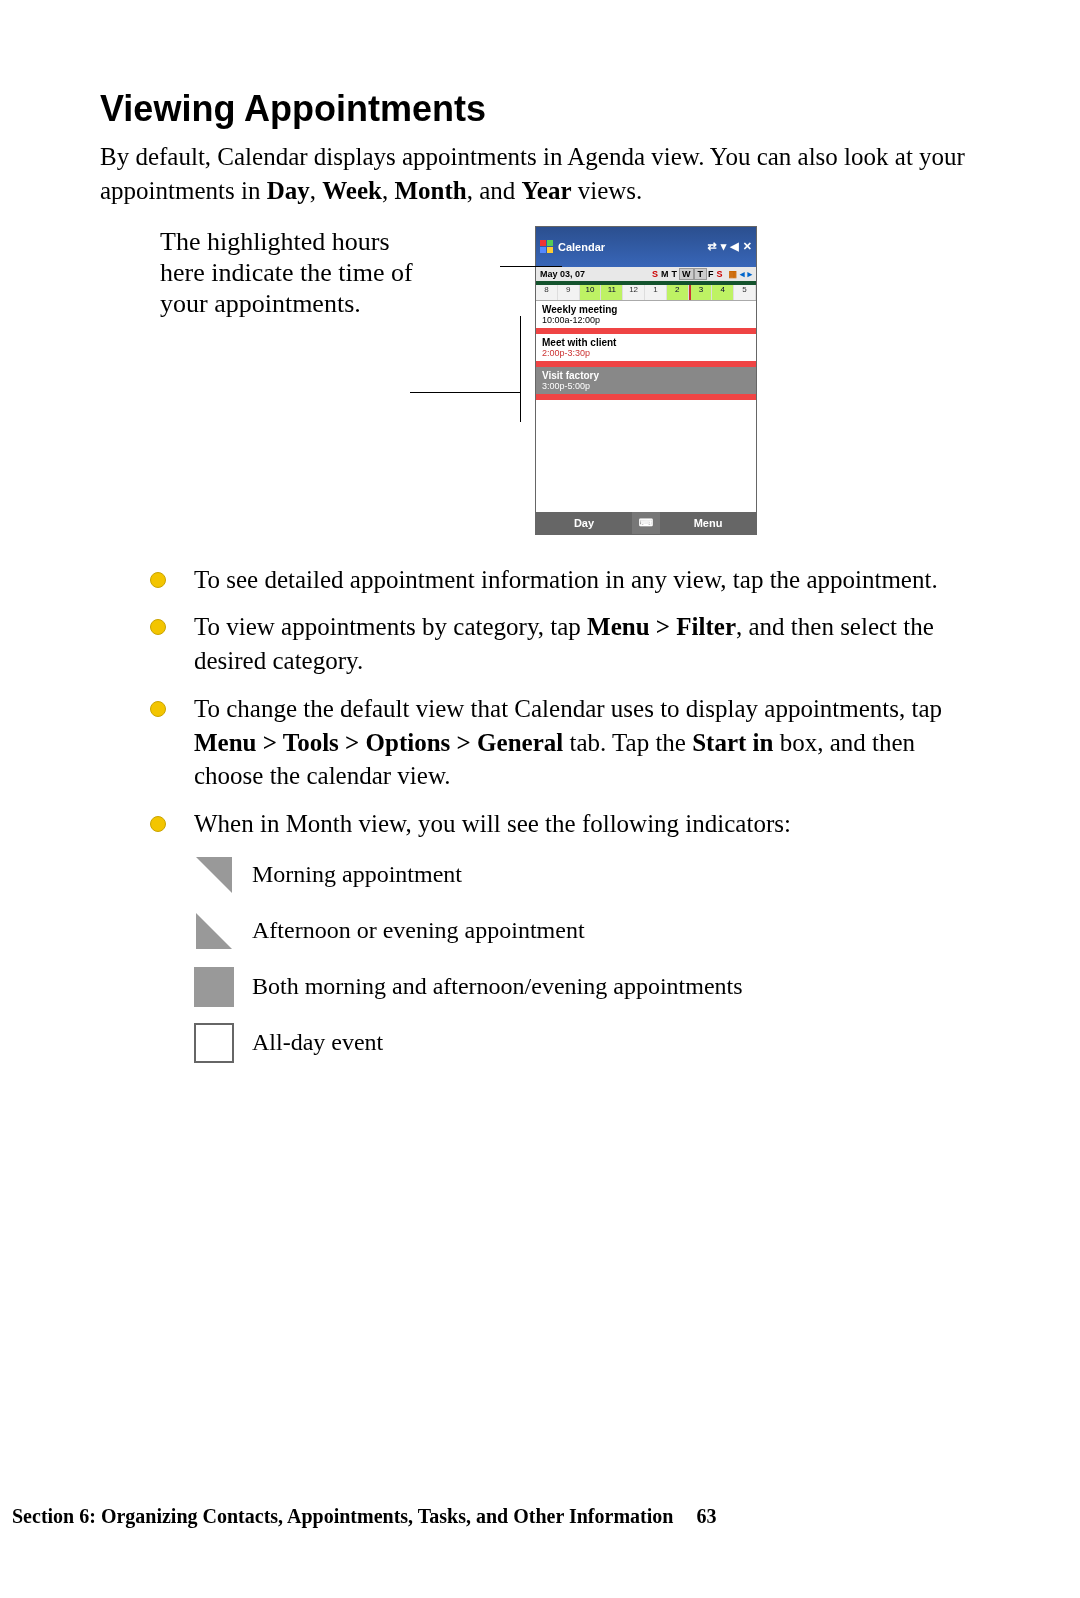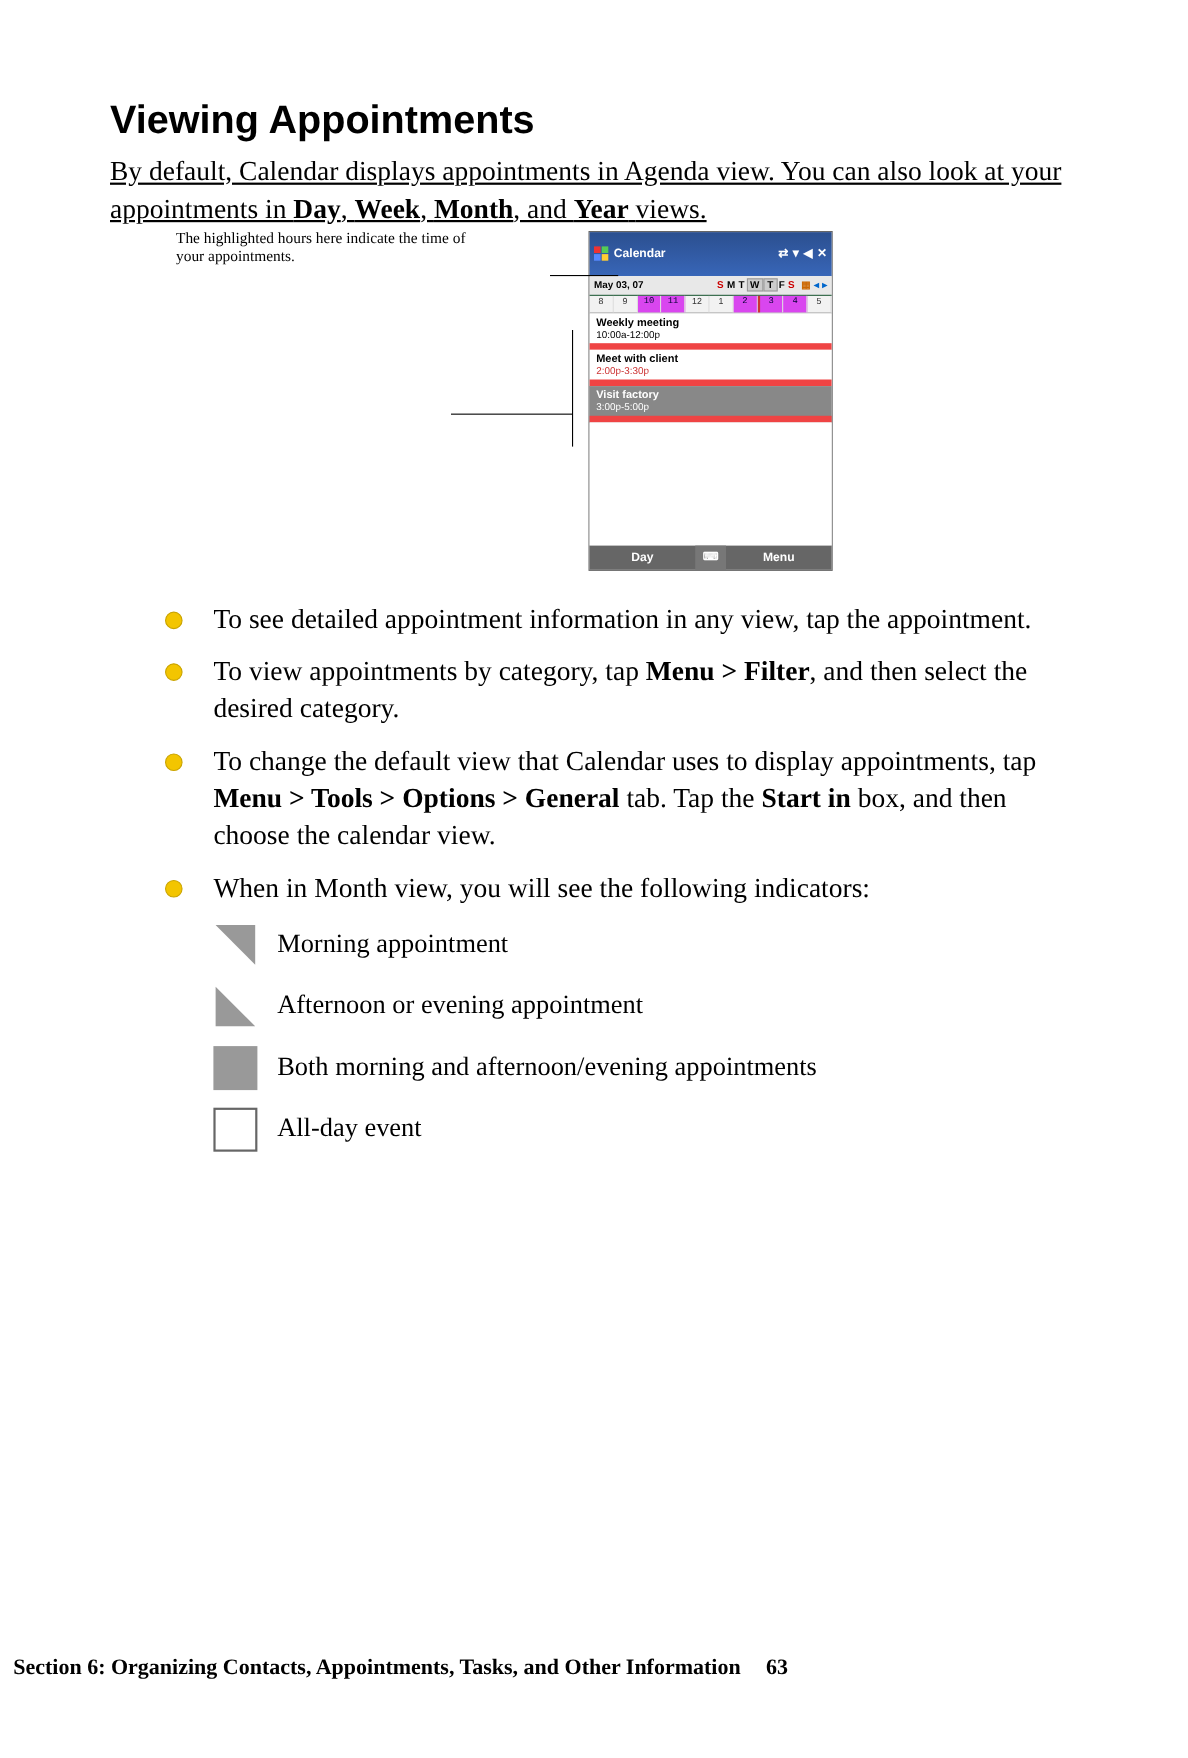--- a/index.html
+++ b/index.html
@@ -14,31 +14,30 @@
   }
   h1 {
     font-family: Arial, Helvetica, sans-serif;
     font-size: 36px;
     font-weight: 700;
     margin-bottom: 10px;
   }
   .intro {
     font-size: 25px;
     line-height: 1.35;
-    margin-bottom: 2px;
-    text-decoration: underline;
+    margin-bottom: 18px;
   }
   .callout-block {
     display: flex;
     align-items: flex-start;
     margin-bottom: 28px;
     position: relative;
     padding-left: 60px;
   }
-  .callouts { width: 280px; font-size: 14px; line-height: 1.2; }
+  .callouts { width: 280px; font-size: 26px; line-height: 1.2; }
   .callouts p { margin-bottom: 20px; }
   .callout-line {
     position: absolute;
     border-top: 1px solid #000;
     height: 0;
   }
   .line1 { top: 40px; left: 400px; width: 62px; }
   .line2 { top: 166px; left: 310px; width: 110px; }
   .line2v { position:absolute; top:90px; left:420px; height:106px; width:0; border-left:1px solid #000;}
   .phone {
@@ -63,34 +62,34 @@
     background:
      linear-gradient(#e33,#e33) 0 0/6px 6px no-repeat,
      linear-gradient(#5c5,#5c5) 7px 0/6px 6px no-repeat,
      linear-gradient(#58f,#58f) 0 7px/6px 6px no-repeat,
      linear-gradient(#fc3,#fc3) 7px 7px/6px 6px no-repeat;
   }
   .ph-title .spacer { flex:1; }
   .ph-title .ico { margin-left:4px; font-size:11px; }
   .ph-datebar {
     height: 18px; display:flex; align-items:center;
-    background:#e8e8e8; border-bottom:1px solid #14532d; padding:0 4px; font-size:9px; font-weight:700;
+    background:#e8e8e8; border-bottom:4px solid #14532d; padding:0 4px; font-size:9px; font-weight:700;
   }
   .ph-datebar .dow { margin-left:auto; letter-spacing:1px; }
   .ph-datebar .dow span { padding:0 1px; }
   .ph-datebar .dow .cur { background:#ccc; border:1px solid #999; padding:0 2px;}
   .ph-datebar .dow .ss { color:#c00; }
   .ph-datebar .cal { color:#c60; margin-left:4px;}
   .ph-datebar .nav { color:#06c; margin-left:3px; font-weight:900;}
   .ph-timehdr {
     height: 16px; display:flex; background:#f2f2f2; border-bottom:1px solid #aaa;
     font-size:8px; color:#333;
   }
   .ph-timehdr span { flex:1; text-align:center; border-right:1px solid #ddd;}
-  .ph-timehdr span.hl { background:#d946ef; color:#003;font-family:Liberation Mono, monospace; }
+  .ph-timehdr span.hl { background:#bef264; color:#003; }
   .ph-timehdr span.now { border-left:2px solid #c33; }
   .ph-appt { border-bottom:6px solid #ef4444; padding:3px 6px; background:#fff; }
   .ph-appt.sel { background:#888; color:#fff; }
   .ph-appt .t { font-weight:700; font-size:10px; }
   .ph-appt .tm { font-size:9px; }
   .ph-appt .tm.red { color:#c33; }
   .ph-empty { height:112px; background:#fff; }
   .ph-bottom {
     height:22px; display:flex; background:#666; color:#fff;
     font-size:11px; font-weight:700;

